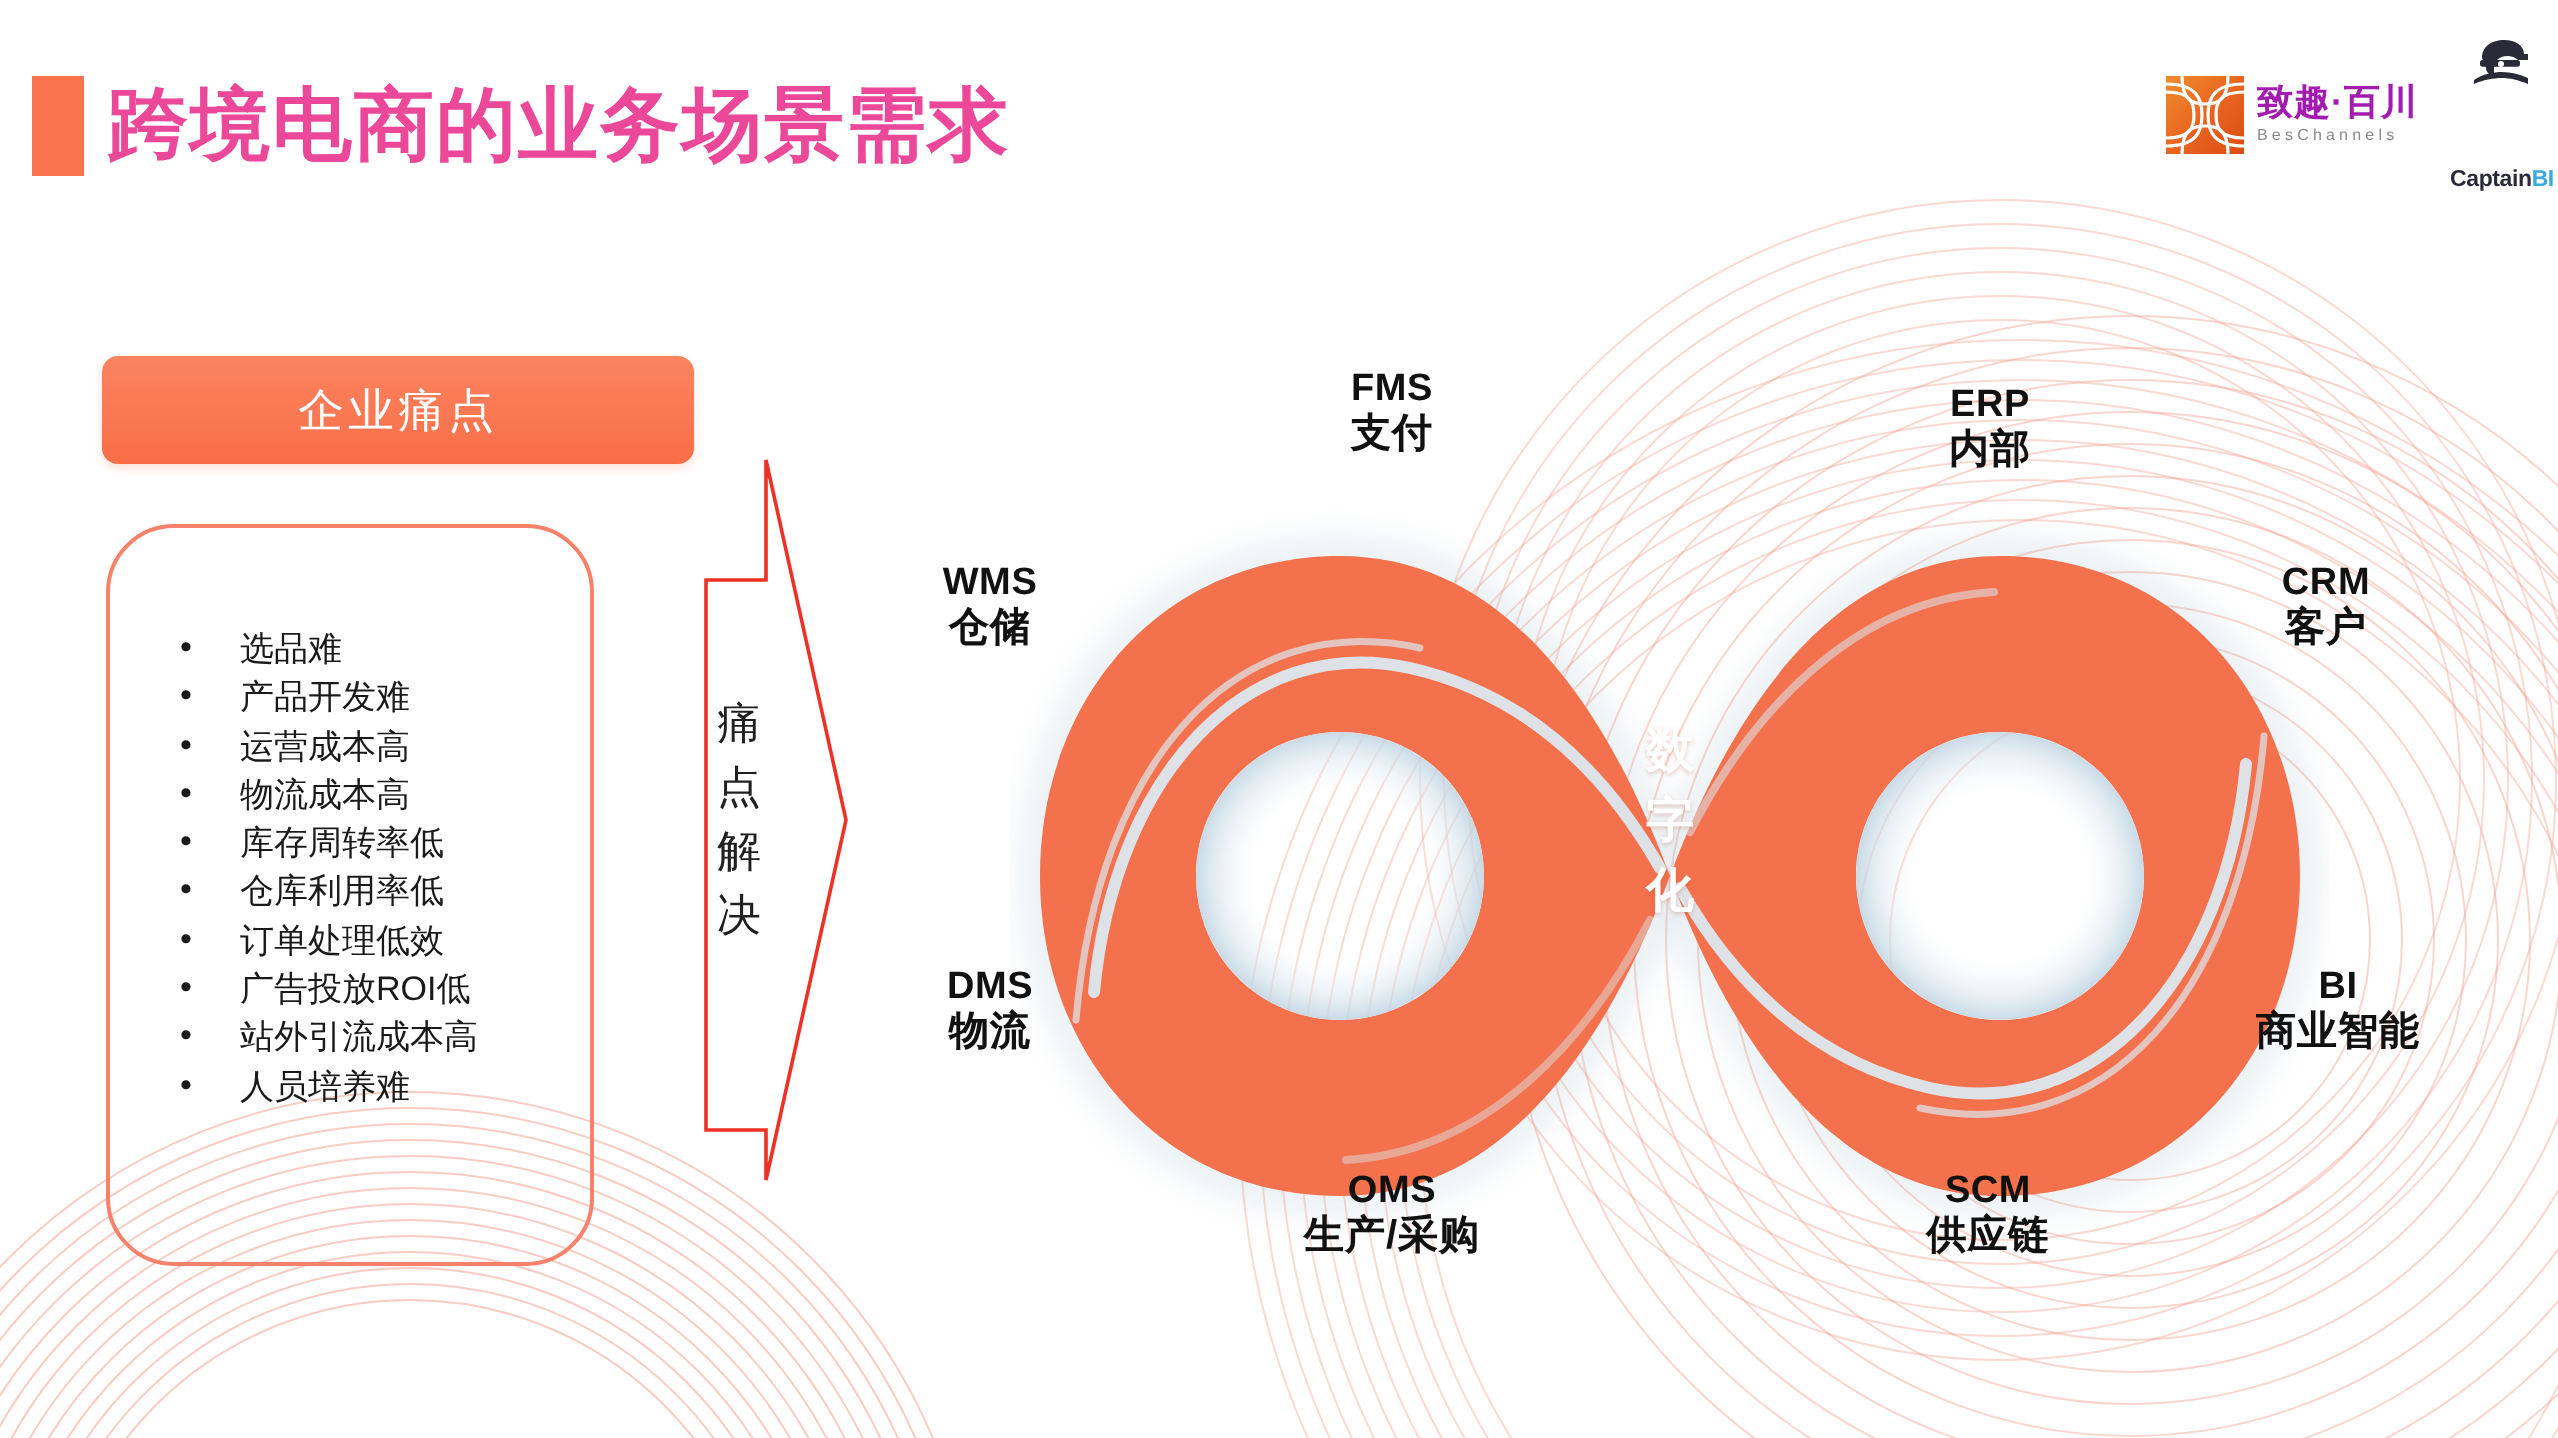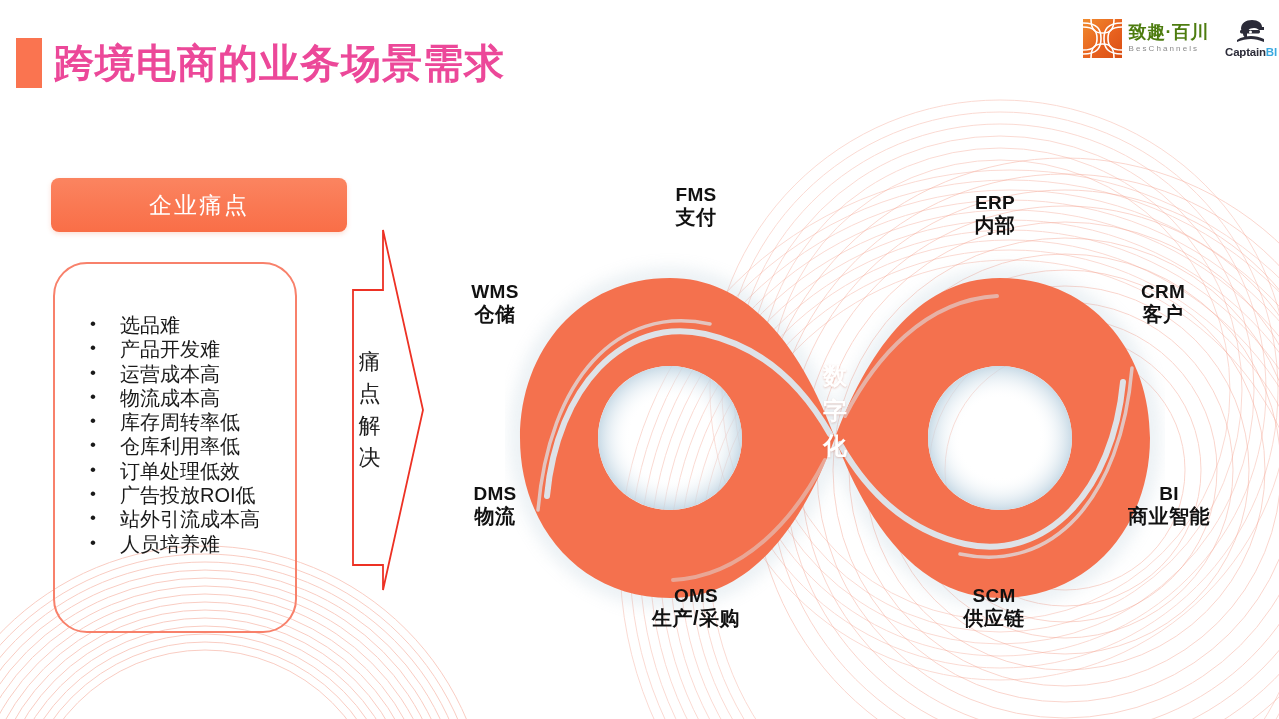--- a/index.html
+++ b/index.html
@@ -40,28 +40,28 @@
     display: flex; align-items: center; gap: 14px;
   }
   .logo-bc { display: flex; align-items: center; gap: 7px; }
   .logo-bc-mark {
     width: 39px; height: 39px; position: relative; overflow: hidden;
     background: linear-gradient(135deg,#F08C2E 0%, #E8621F 55%, #D94E14 100%);
   }
   .logo-bc-mark svg { position: absolute; inset: 0; }
   .logo-bc-text { display: flex; flex-direction: column; justify-content: center; }
   .logo-bc-cn {
-    font-size: 18px; font-weight: bold; color: #4d7c0f;
+    font-size: 18px; font-weight: bold; color: #a21caf;
     letter-spacing: 0.5px; line-height: 21px;
   }
   .logo-bc-en {
     font-size: 8px; color: #8A8A8A; letter-spacing: 2.1px;
     line-height: 12px;
   }
-  .logo-cb { display: flex; flex-direction: column; align-items: center; width: 56px; }
+  .logo-cb { display: flex; flex-direction: column; align-items: center; width: 56px; gap: 38px; }
   .logo-cb-mark { width: 32px; height: 27px; }
   .logo-cb-text { font-size: 11.5px; font-weight: bold; letter-spacing: -0.2px; line-height: 14px; }
   .logo-cb-text .dark { color: #2B2B38; }
   .logo-cb-text .blue { color: #3AA9E0; }
 
   
   .pain-pill {
     position: absolute; left: 51px; top: 178px;
     width: 296px; height: 54px;
     background: linear-gradient(180deg,#FB8460 0%, #F96E47 100%);
@@ -82,21 +82,21 @@
     border-radius: 34px;
     background: transparent;
   }
   .pain-list {
     position: absolute; left: 90px; top: 313px;
     width: 220px;
     list-style: none;
   }
   .pain-list li {
     position: relative;
-    font-size: 20px; color: #1A1A1A;
+    font-size: 17px; color: #1A1A1A;
     line-height: 24.3px;
     padding-left: 30px;
     white-space: nowrap;
   }
   .pain-list li::before {
     content: "•";
     position: absolute; left: 0; top: -1px;
     font-size: 17px; color: #1A1A1A;
   }
 

